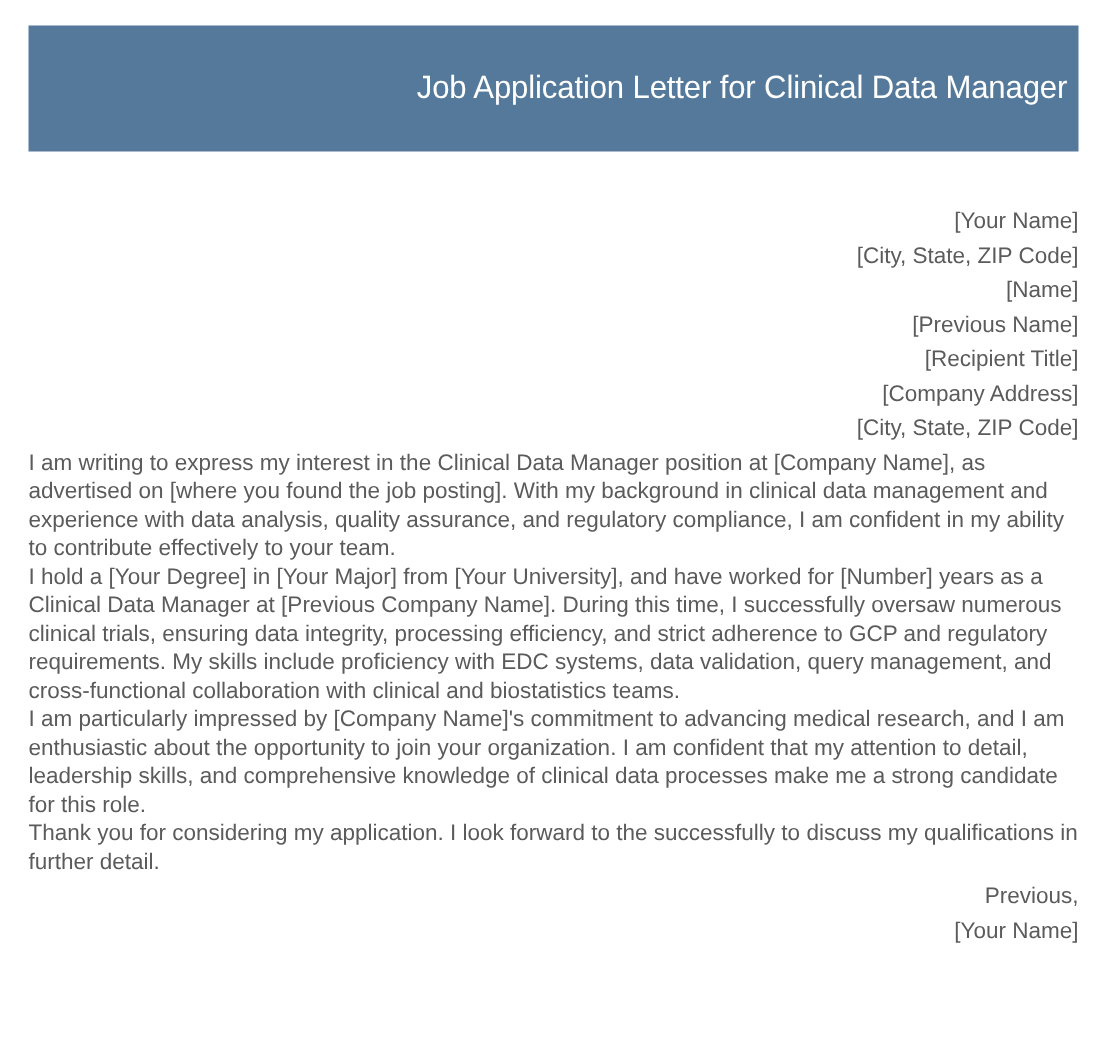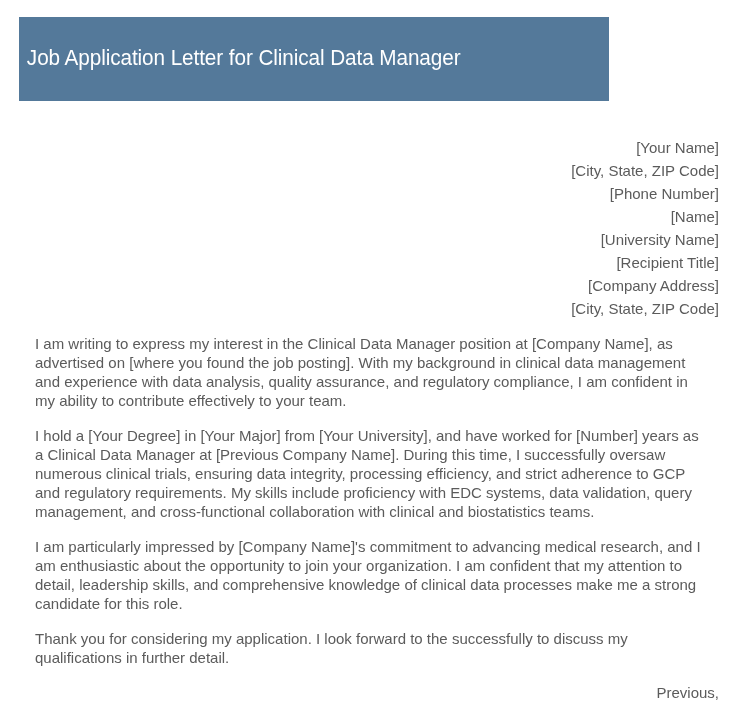--- a/index.html
+++ b/index.html
@@ -16,26 +16,26 @@
   .page {
     position: relative;
     width: 740px;
     height: 705px;
     background: #ffffff;
   }
   .header-banner {
     position: absolute;
     left: 19px;
     top: 17px;
-    width: 590px;
+    width: 700px;
     height: 84px;
     background: #54799a;
     display: flex;
     align-items: center;
-    justify-content: flex-start;
+    justify-content: flex-end;
     box-sizing: border-box;
   }
   .header-title {
     color: #ffffff;
     font-family: "Liberation Sans", "DejaVu Sans", sans-serif;
     font-size: 21.5px;
     font-weight: 400;
     letter-spacing: -0.1px;
     text-align: center;
     line-height: 1.2;
@@ -53,42 +53,41 @@
     line-height: 19px;
     text-align: left;
   }
   .letter-line {
     margin: 4px;
     padding: 0;
     white-space: pre-wrap;
     text-align: right;
   }
   .letter-para {
-    margin: 16px;
+    margin: 0;
     padding: 0;
     text-align: left;
   }
 </style>
 </head>
 <body>
 
 <div class="page">
 
   <div class="header-banner">
     <div class="header-title">Job Application Letter for Clinical Data Manager</div>
   </div>
 
   <div class="letter-body">
 
     <div class="letter-block">
       <div class="letter-line">[Your Name]</div>
       <div class="letter-line">[City, State, ZIP Code]</div>
-      <div class="letter-line">[Phone Number]</div>
       <div class="letter-line">[Name]</div>
-      <div class="letter-line">[University Name]</div>
+      <div class="letter-line">[Previous Name]</div>
       <div class="letter-line">[Recipient Title]</div>
       <div class="letter-line">[Company Address]</div>
       <div class="letter-line">[City, State, ZIP Code]</div>
     </div>
 
     <div class="letter-para">I am writing to express my interest in the Clinical Data Manager position at [Company Name], as advertised on [where you found the job posting]. With my background in clinical data management and experience with data analysis, quality assurance, and regulatory compliance, I am confident in my ability to contribute effectively to your team.</div>
     <div class="letter-para">I hold a [Your Degree] in [Your Major] from [Your University], and have worked for [Number] years as a Clinical Data Manager at [Previous Company Name]. During this time, I successfully oversaw numerous clinical trials, ensuring data integrity, processing efficiency, and strict adherence to GCP and regulatory requirements. My skills include proficiency with EDC systems, data validation, query management, and cross-functional collaboration with clinical and biostatistics teams.</div>
     <div class="letter-para">I am particularly impressed by [Company Name]'s commitment to advancing medical research, and I am enthusiastic about the opportunity to join your organization. I am confident that my attention to detail, leadership skills, and comprehensive knowledge of clinical data processes make me a strong candidate for this role.</div>
     <div class="letter-para">Thank you for considering my application. I look forward to the successfully to discuss my qualifications in further detail.</div>
 

